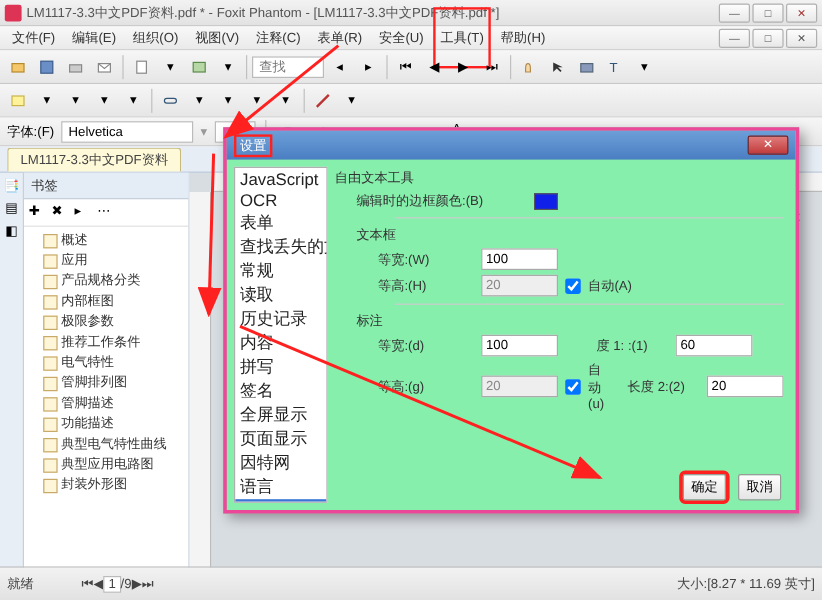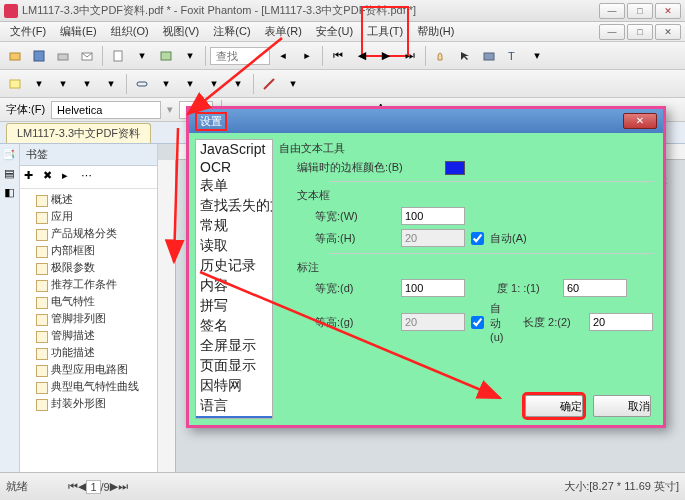--- a/index.html
+++ b/index.html
@@ -47,21 +47,21 @@
 .dlg-li.sel { background: #3875d7; color: #fff; }
 .dlg-main { flex: 1; padding: 8px 10px 6px 0; position: relative; }
 .grp-title { color: #333; margin-bottom: 4px; font-size: 11px; }
 .row { display: flex; align-items: center; gap: 6px; margin: 4px 0 4px 18px; color: #333; }
 .row label { min-width: 80px; }
 .row input.num { width: 64px; height: 18px; border: 1px solid #aaa; padding: 0 3px; text-align: left; background: #fff; }
 .row input.num[disabled] { background: #eee; color: #888; }
 .color-swatch { width: 20px; height: 14px; background: #1020e8; border: 1px solid #555; }
 .hr { border-top: 1px solid #ccc; margin: 6px 0 6px 50px; }
 .dlg-btns { position: absolute; right: 12px; bottom: 8px; display: flex; gap: 10px; }
-.dlg-btn { width: 58px; height: 22px; border: 1px solid #9a9a9a; background: linear-gradient(#fefefe,#e4e4e4); border-radius: 2px; text-align: right; line-height: 20px; }
+.dlg-btn { width: 36px; height: 22px; border: 1px solid #9a9a9a; background: linear-gradient(#fefefe,#e4e4e4); border-radius: 2px; text-align: center; line-height: 20px; }
 .dlg-btn.ok { outline: 3px solid #ff2020; }
 
 .arrow-svg { position: absolute; top: 0; left: 0; pointer-events: none; }
 
 svg.icon { width: 14px; height: 14px; }
 </style>
 </head>
 <body>
 
 <div class="titlebar">
@@ -261,25 +261,25 @@
         <div class="bm-item">
           <span class="ico"></span>
           <span>管脚描述</span>
         </div>
         <div class="bm-item">
           <span class="ico"></span>
           <span>功能描述</span>
         </div>
         <div class="bm-item">
           <span class="ico"></span>
+          <span>典型电气特性曲线</span>
+        </div>
+        <div class="bm-item">
+          <span class="ico"></span>
           <span>典型应用电路图</span>
-        </div>
-        <div class="bm-item">
-          <span class="ico"></span>
-          <span>典型电气特性曲线</span>
         </div>
         <div class="bm-item">
           <span class="ico"></span>
           <span>封装外形图</span>
         </div>
       </div>
   </div>
   <div class="canvas">
     <div class="ruler-h"></div>
     <div class="ruler-v"></div>

